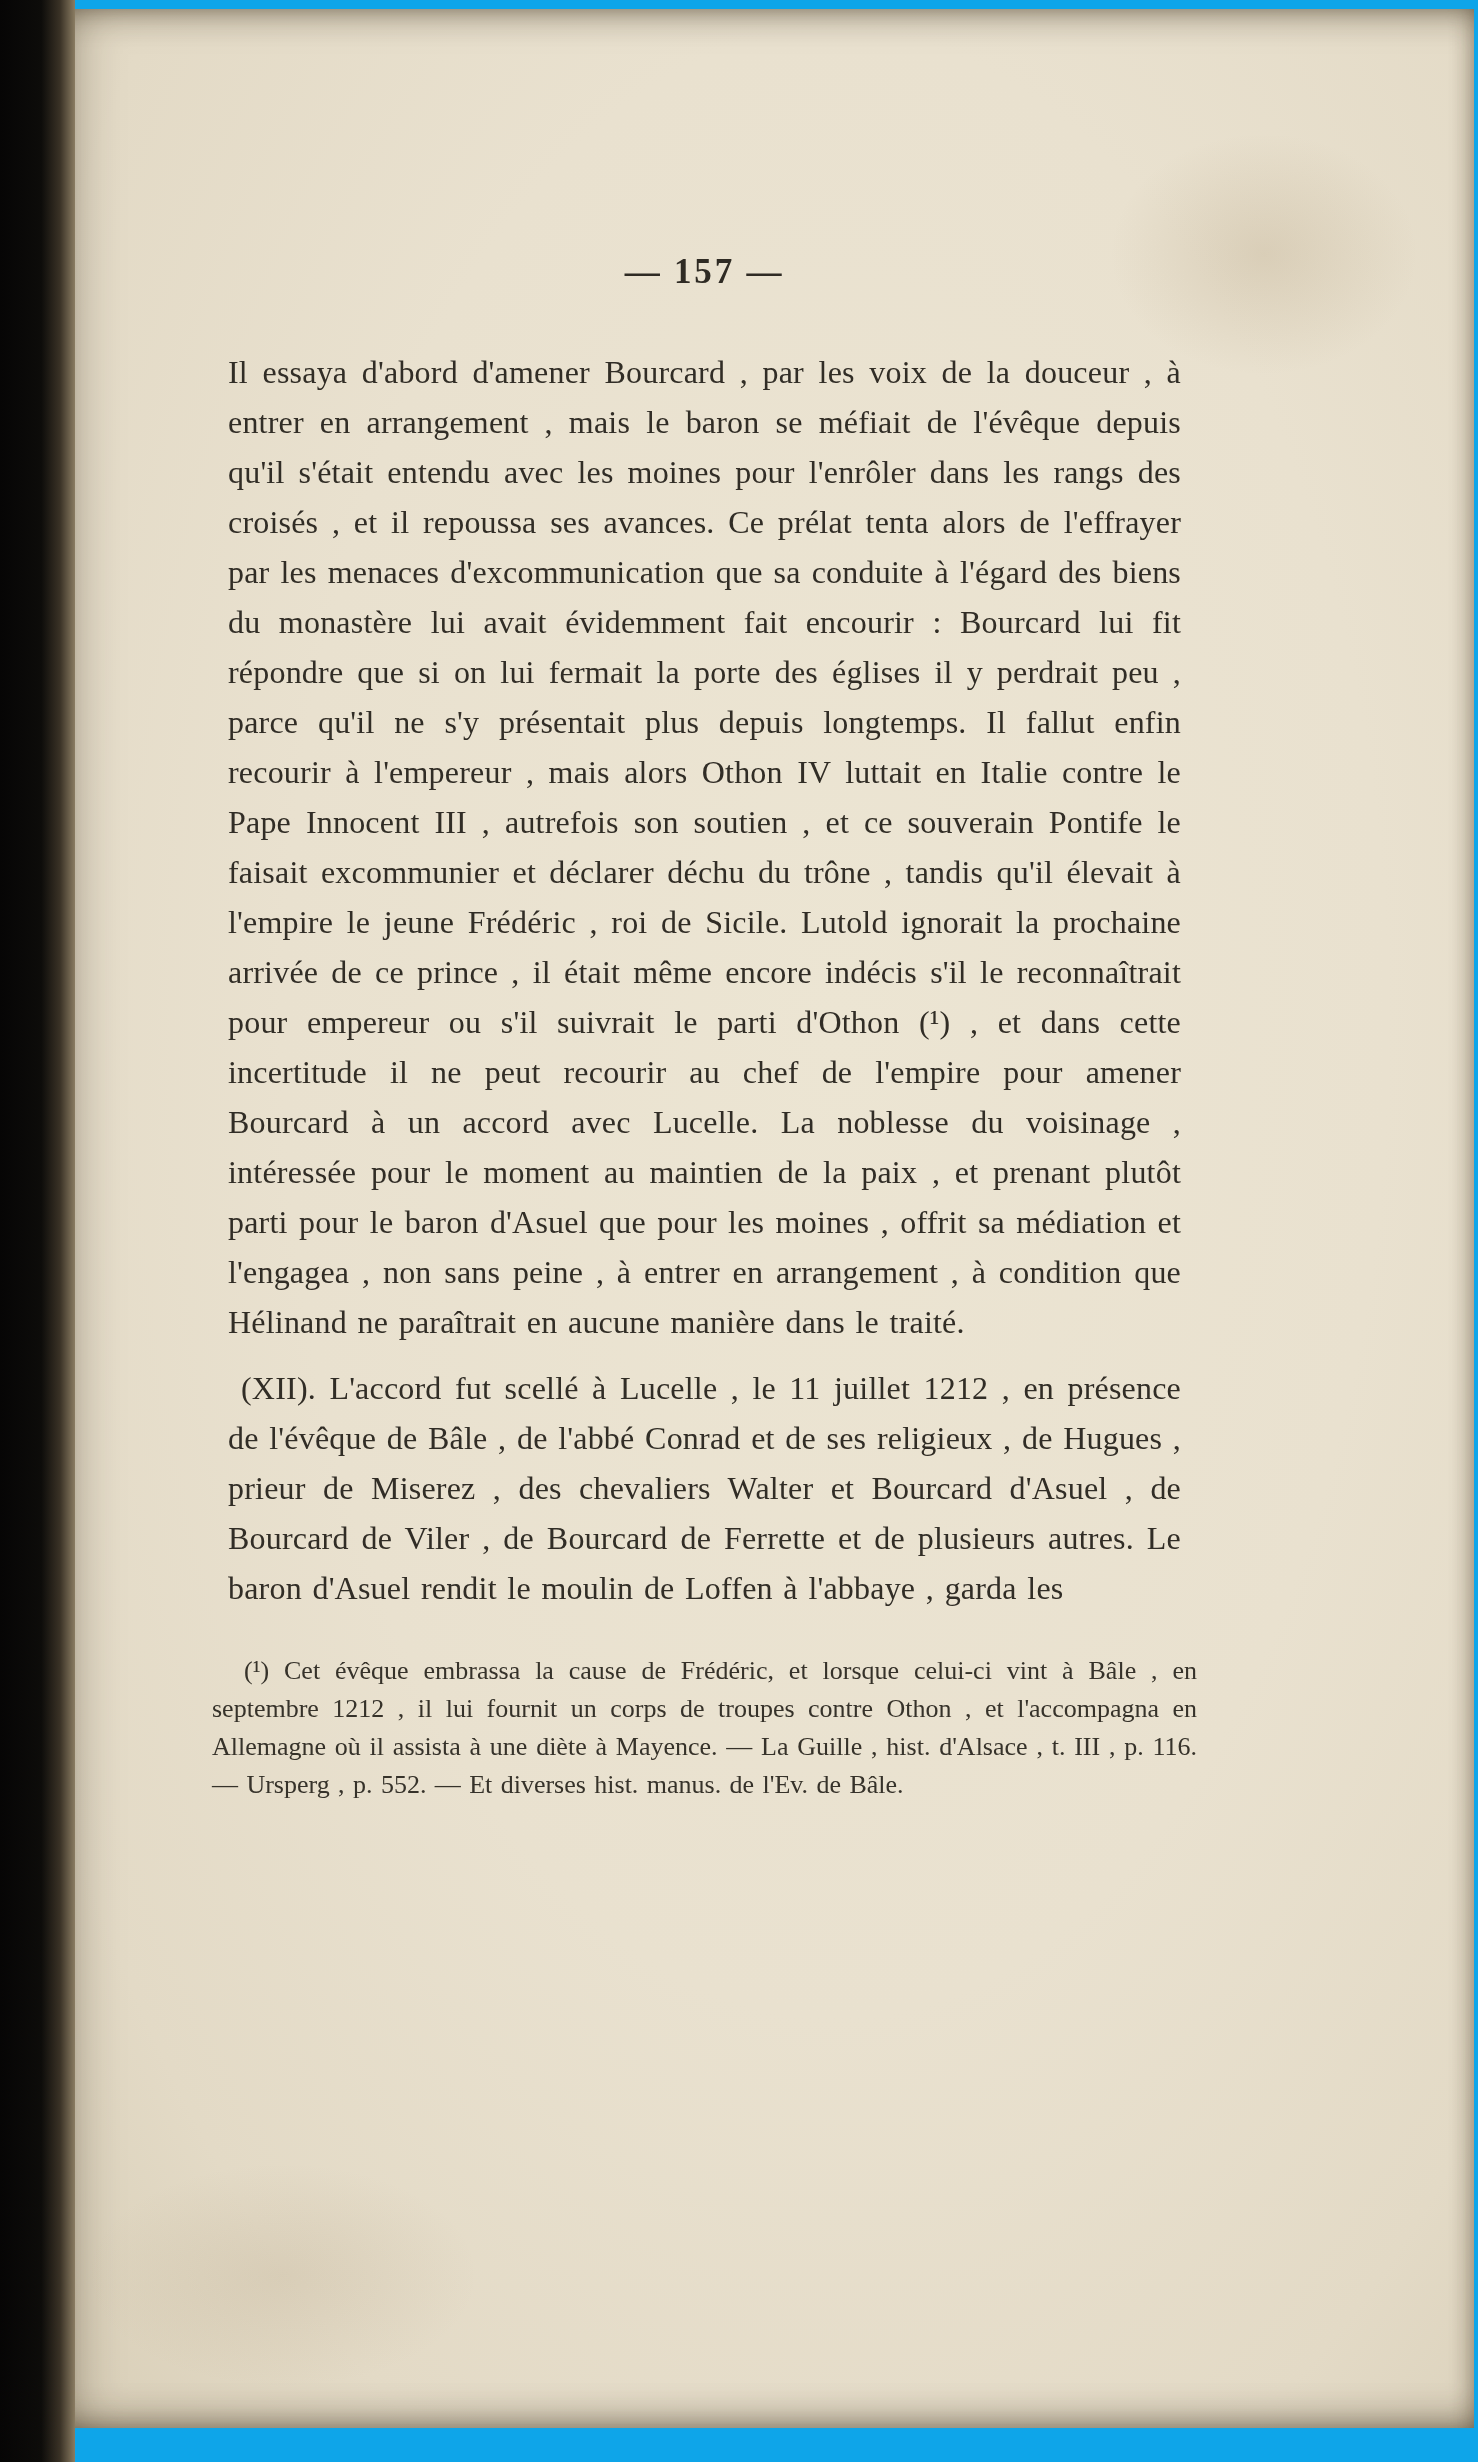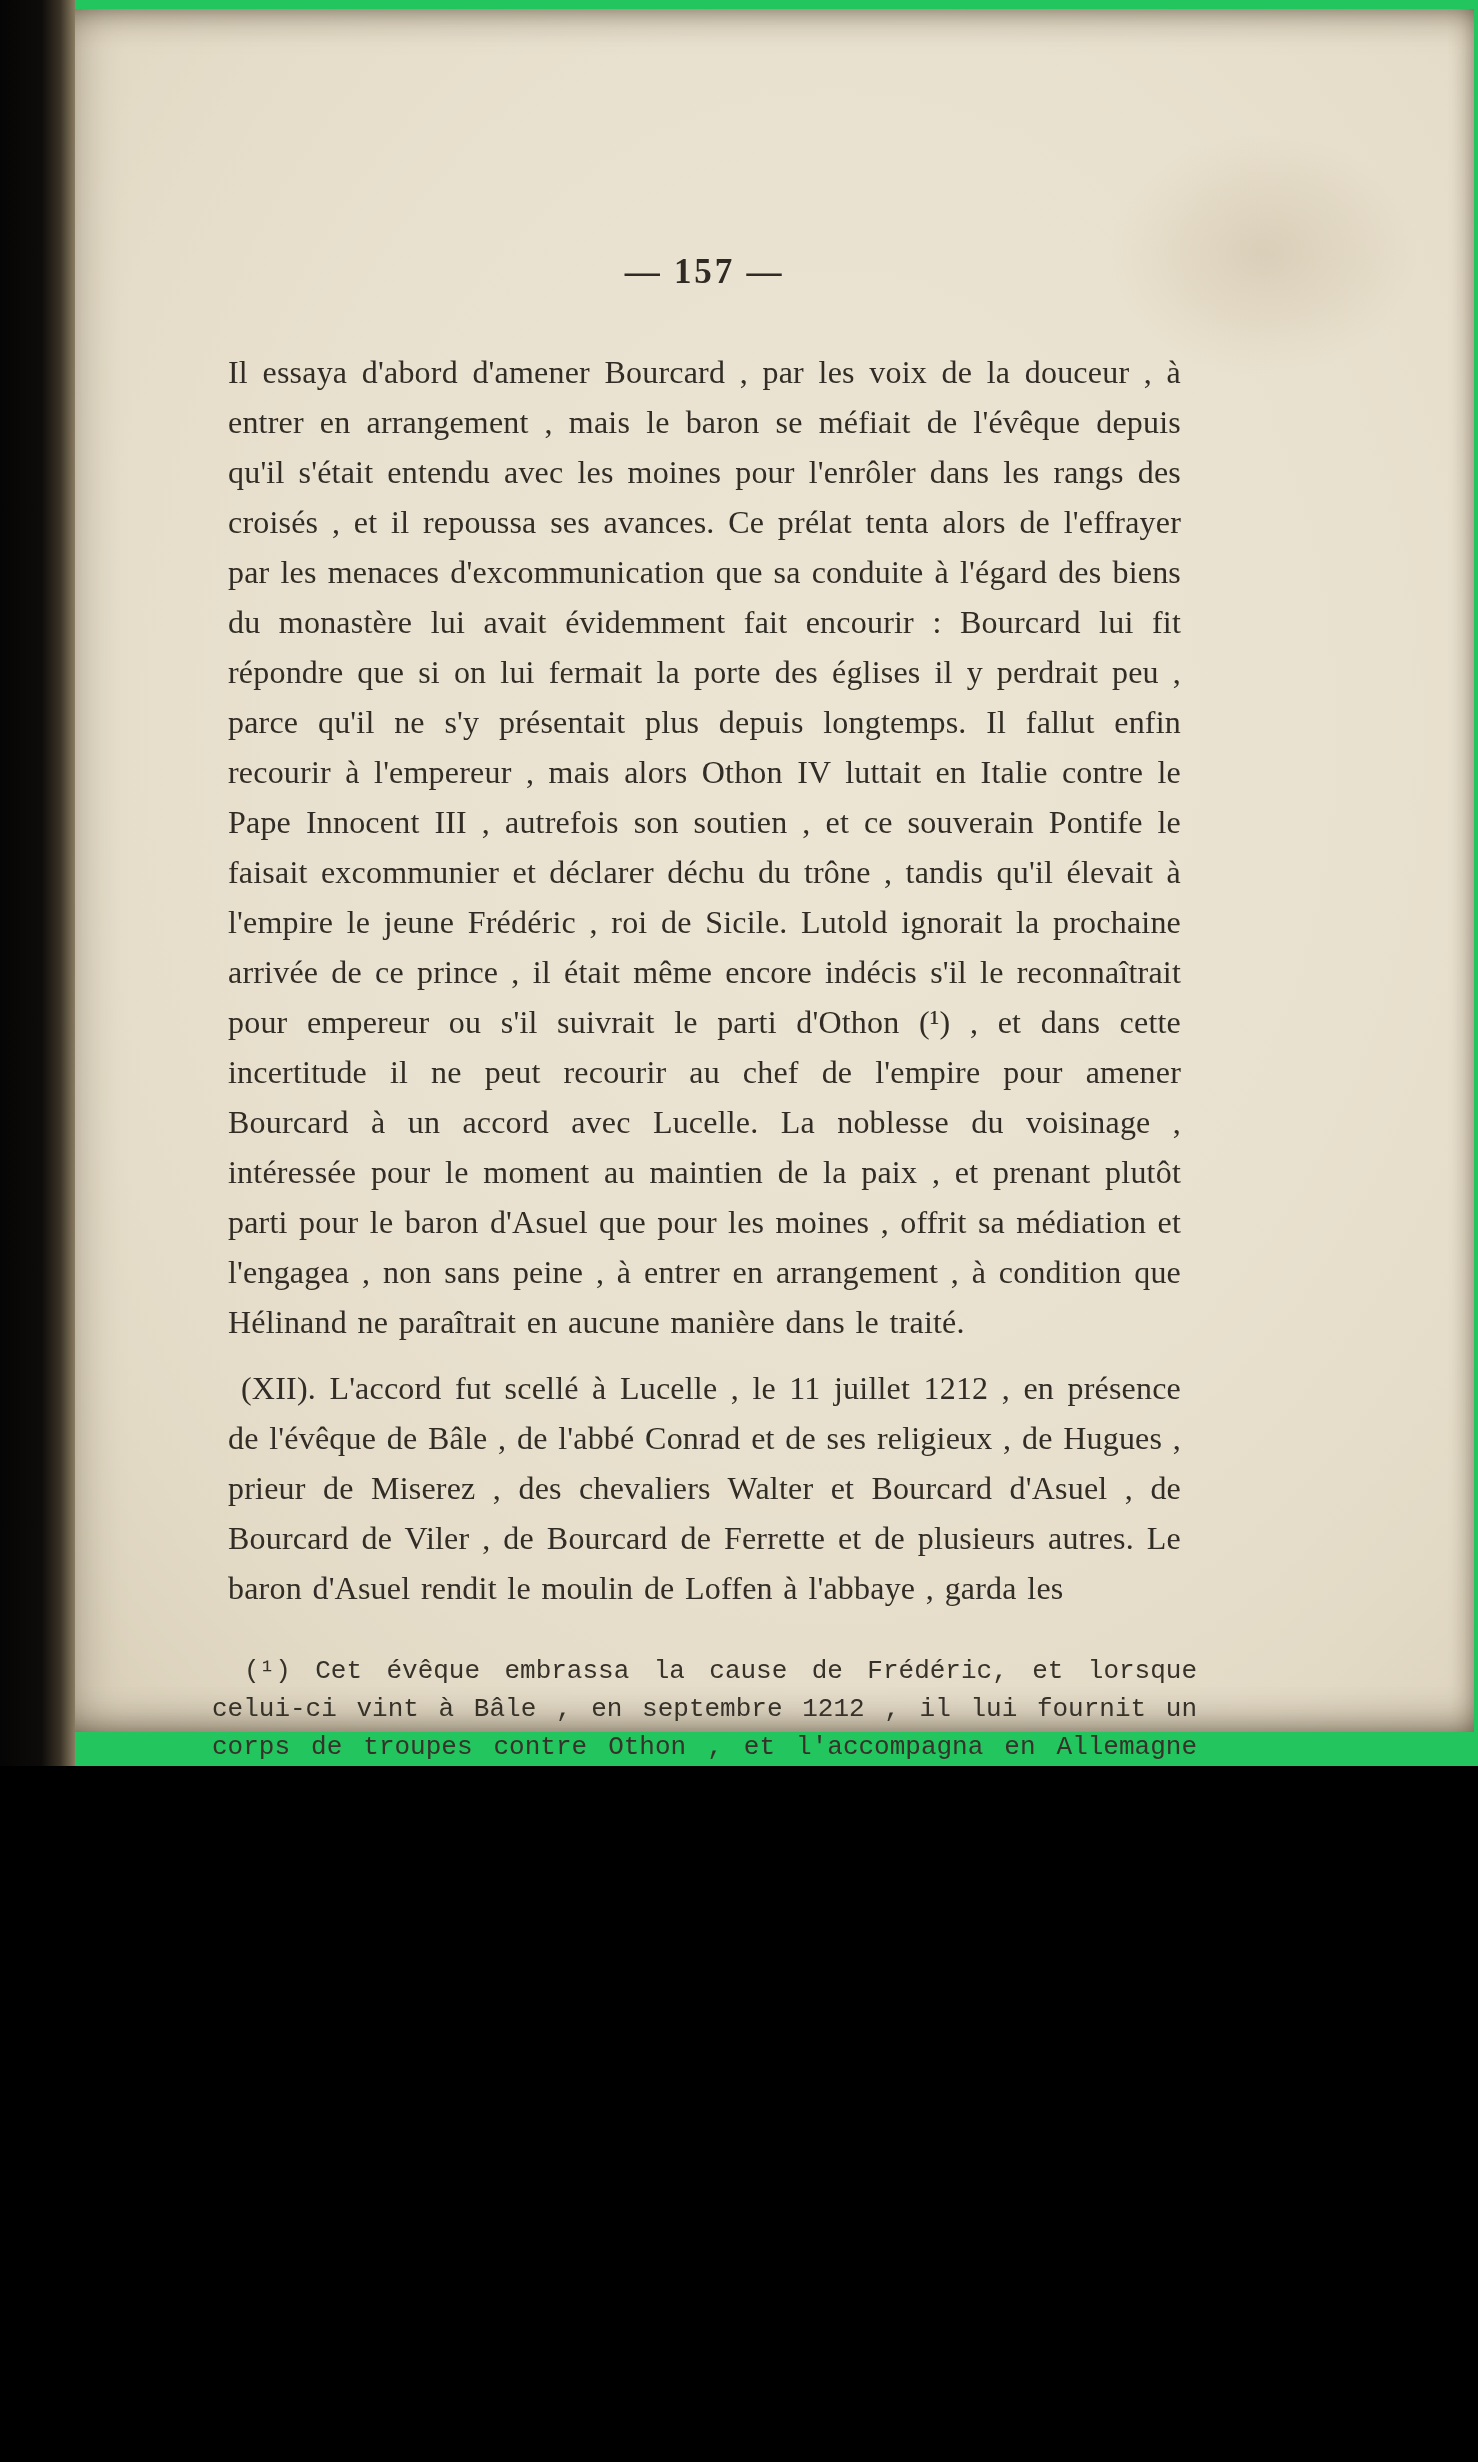--- a/index.html
+++ b/index.html
@@ -3,22 +3,22 @@
 <meta charset="utf-8">
 <style>
   html, body {
     margin: 0;
     padding: 0;
     background: #000;
   }
   .scan {
     position: relative;
     width: 1479px;
-    height: 1766px;
-    background: #22c55e;
+    height: 2462px;
+    background: #0ea5e9;
     overflow: hidden;
     font-family: "Liberation Serif", "DejaVu Serif", serif;
   }
   
   .spine {
     position: absolute;
     left: 0; top: 0; bottom: 0;
     width: 75px;
     background: linear-gradient(to right, #060505 0%, #0d0c0a 55%, #3a3226 80%, #8a7c62 100%);
     z-index: 2;
@@ -83,21 +83,20 @@
     text-indent: 13px;
   }
   .footnote {
     margin-top: 39px;
     font-size: 26px;
     line-height: 38px;
     text-align: justify;
     text-indent: 32px;
     word-spacing: 1.9px;
     color: #36322a;
-    font-family: Liberation Mono, monospace;
   }
 </style>
 </head>
 <body>
 
 <div class="scan">
   <div class="paper"></div>
   <div class="spine"></div>
   <div class="stain-a"></div>
   <div class="stain-b"></div>

